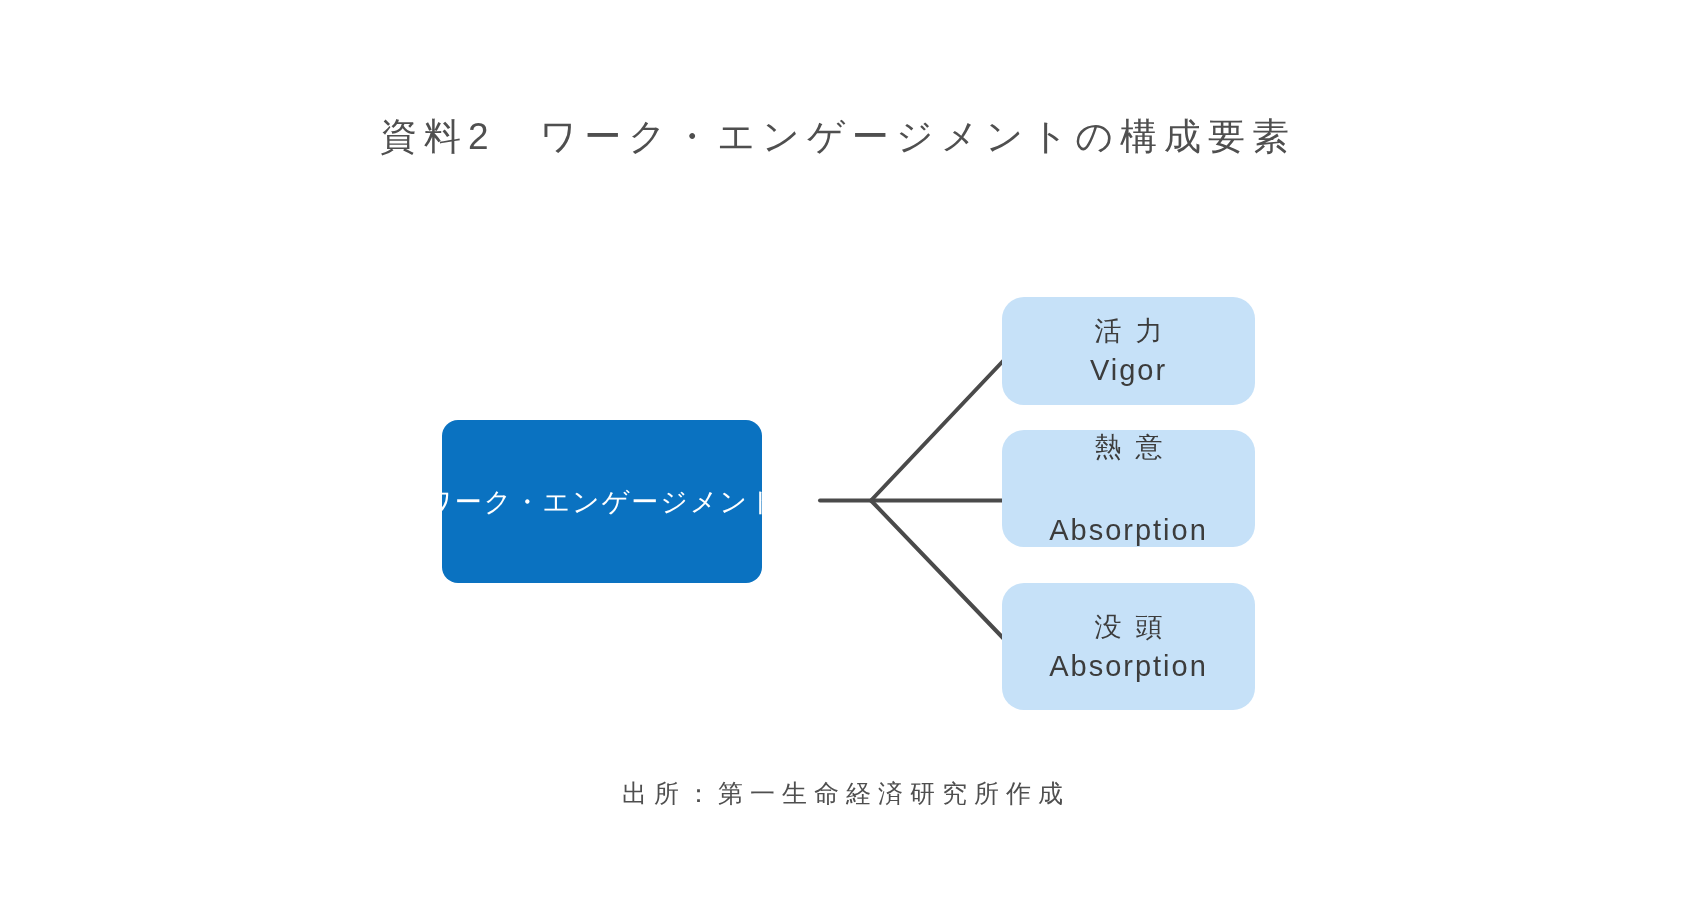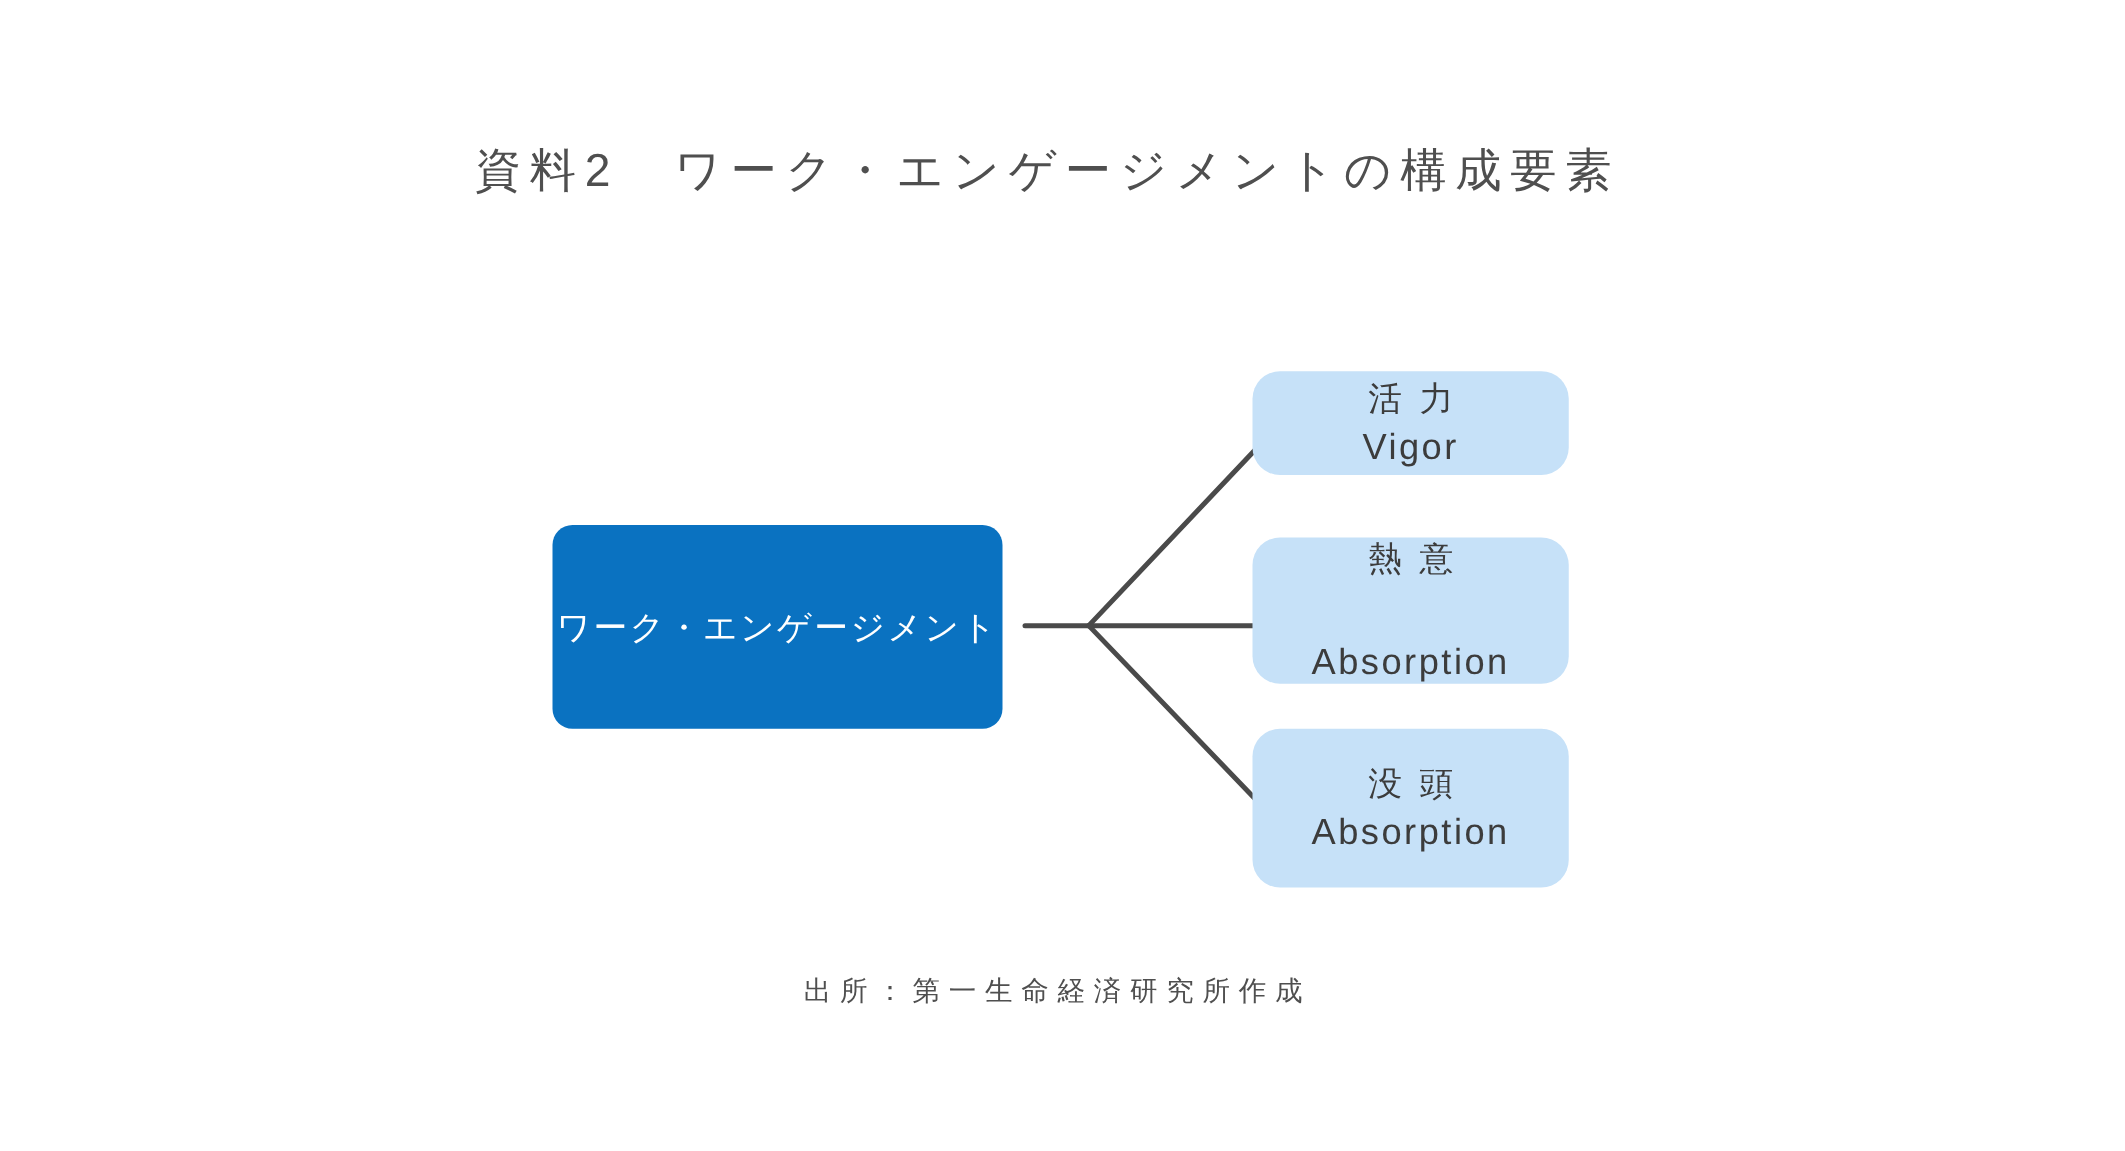--- a/index.html
+++ b/index.html
@@ -38,21 +38,21 @@
     left: 0;
     width: 1700px;
     height: 921px;
   }
 
   
   .node-root {
     position: absolute;
     left: 442px;
     top: 409px;
-    width: 360px;
+    width: 320px;
     height: 163px;
     background: var(--color-primary, #0a72c1);
     border-radius: 16px;
     display: flex;
     align-items: center;
     justify-content: center;
   }
   .node-root .node-root-label {
     color: var(--color-root_text, #ffffff);
     font-size: 27px;
@@ -66,21 +66,21 @@
     left: 1002px;
     width: 253px;
     background: var(--color-secondary, #c6e1f8);
     border-radius: 22px;
     display: flex;
     flex-direction: column;
     align-items: center;
     justify-content: center;
     gap: 4px;
   }
-  .node-child.pos-1 { top: 286px; height: 83px; }
+  .node-child.pos-1 { top: 286px; height: 108px; }
   .node-child.pos-2 { top: 419px; height: 117px; gap: 48px; }
   .node-child.pos-3 { top: 572px; height: 127px; }
 
   .child-label-ja {
     color: var(--color-node_text, #3c3c3c);
     font-size: 27px;
     line-height: 34px;
     letter-spacing: 14px;
     text-indent: 14px; 
     white-space: nowrap;
@@ -93,21 +93,21 @@
     white-space: nowrap;
   }
 
   
   .source-note {
     position: absolute;
     top: 767px;
     left: 846px;
     transform: translateX(-50%);
     white-space: nowrap;
-    font-size: 22px;
+    font-size: 25px;
     line-height: 30px;
     letter-spacing: 7px;
     color: var(--color-text, #4f4f4f);
   }
 </style>
 </head>
 <body>
 
 <div class="canvas">
 

